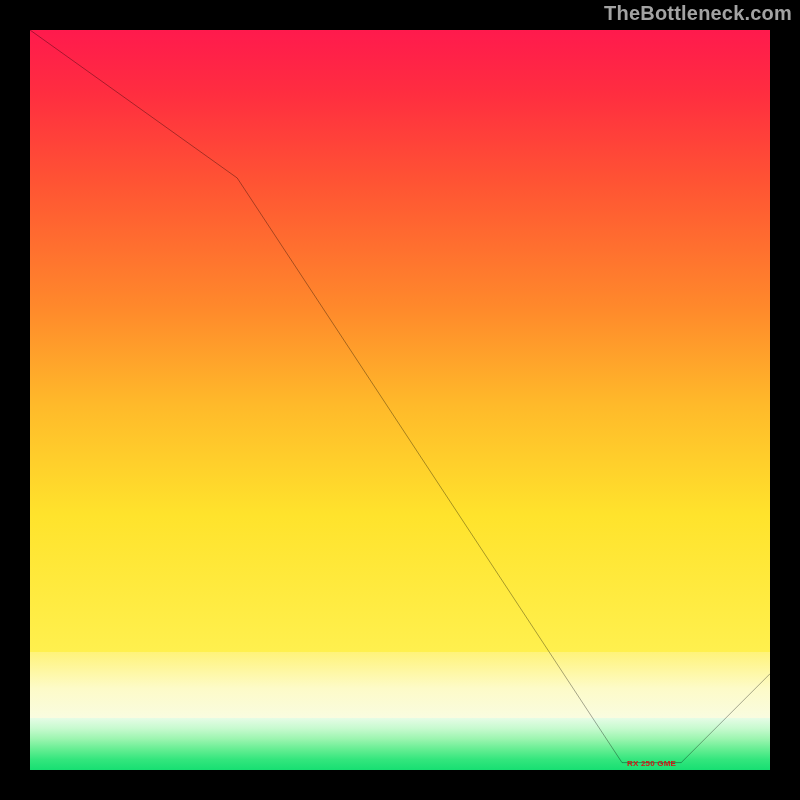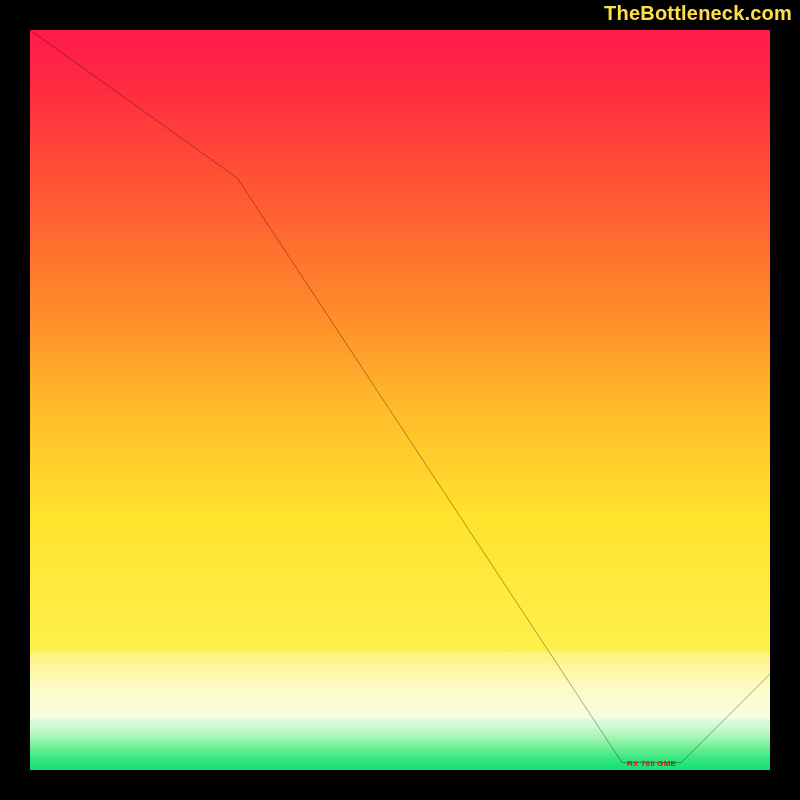--- a/index.html
+++ b/index.html
@@ -14,21 +14,21 @@
   .page {
     width: 800px;
     height: 800px;
     position: relative;
     background: #000;
   }
   .watermark {
     position: absolute;
     top: 2px;
     right: 8px;
-    color: #fde047;
+    color: #a3a3a3;
     font-size: 20px;
     font-weight: 600;
     letter-spacing: 0.2px;
     user-select: none;
   }
   .plot-area {
     
     position: absolute;
     left: 30px;
     top: 30px;
@@ -109,16 +109,16 @@
 
   <div class="plot-area">
     <div class="grad-red-yellow"></div>
     <div class="band-pale"></div>
     <div class="band-green"></div>
 
     <svg class="curve" viewBox="0 0 100 100" preserveAspectRatio="none">
       <path id="curve-path" d="M 0.00 0.00 L 28.00 20.00 L 80.00 99.00 L 88.00 99.00 L 100.00 87.00" fill="none" stroke="#000" stroke-width="0.35" stroke-linecap="round" stroke-linejoin="round" vector-effect="non-scaling-stroke"></path>
     </svg>
 
-    <div id="marker" class="marker" style="left: 84%; top: 99%;">RX 760 GME</div>
+    <div id="marker" class="marker" style="left: 84%; top: 99%;">RX 250 GME</div>
   </div>
 
 </div>
 
 </body></html>

